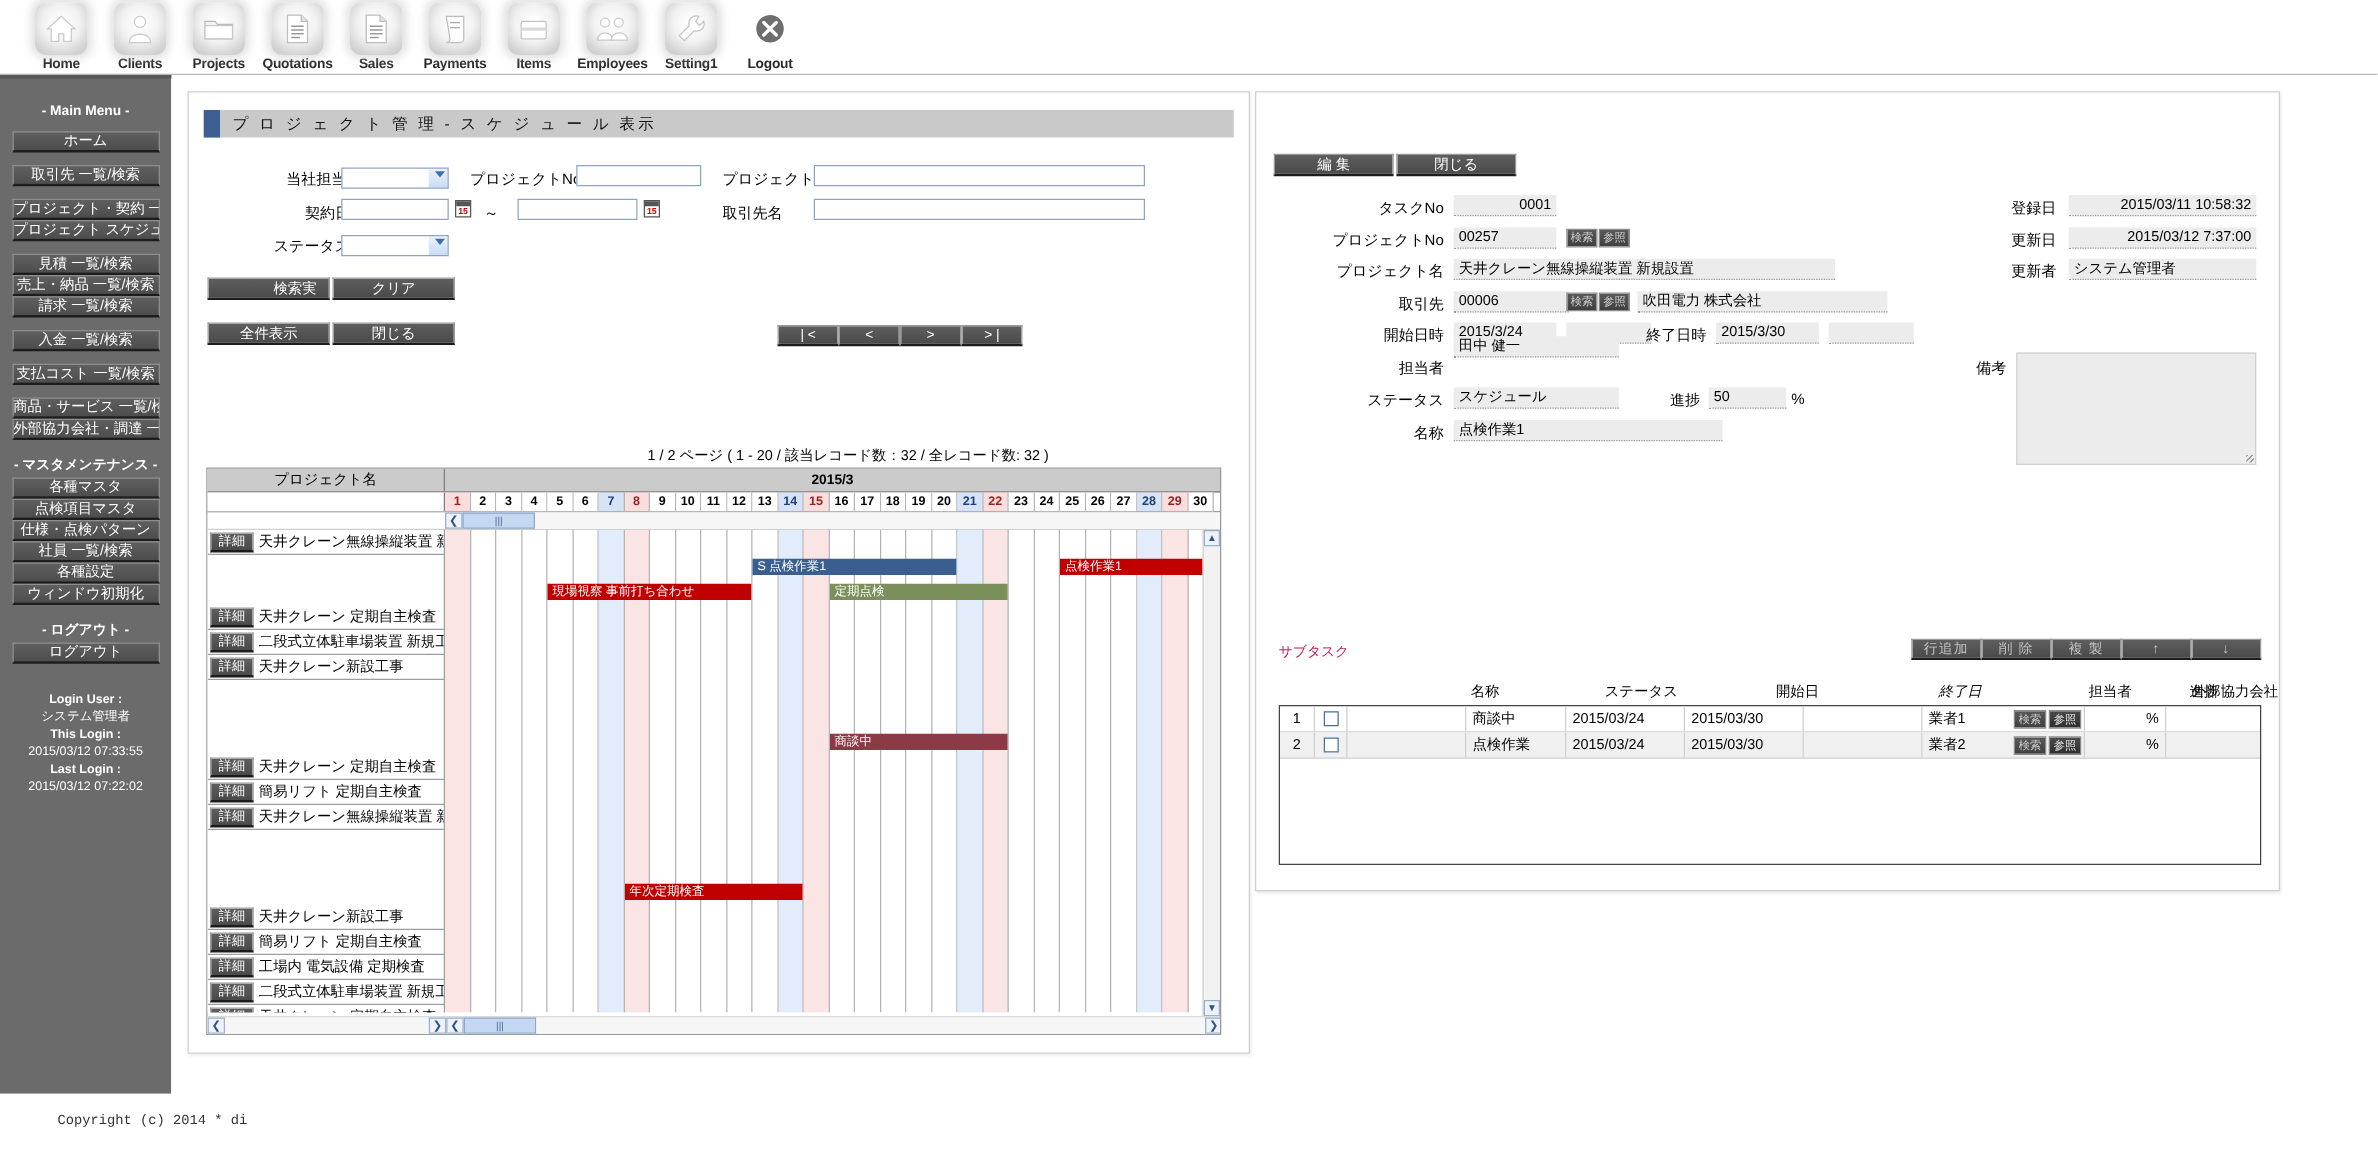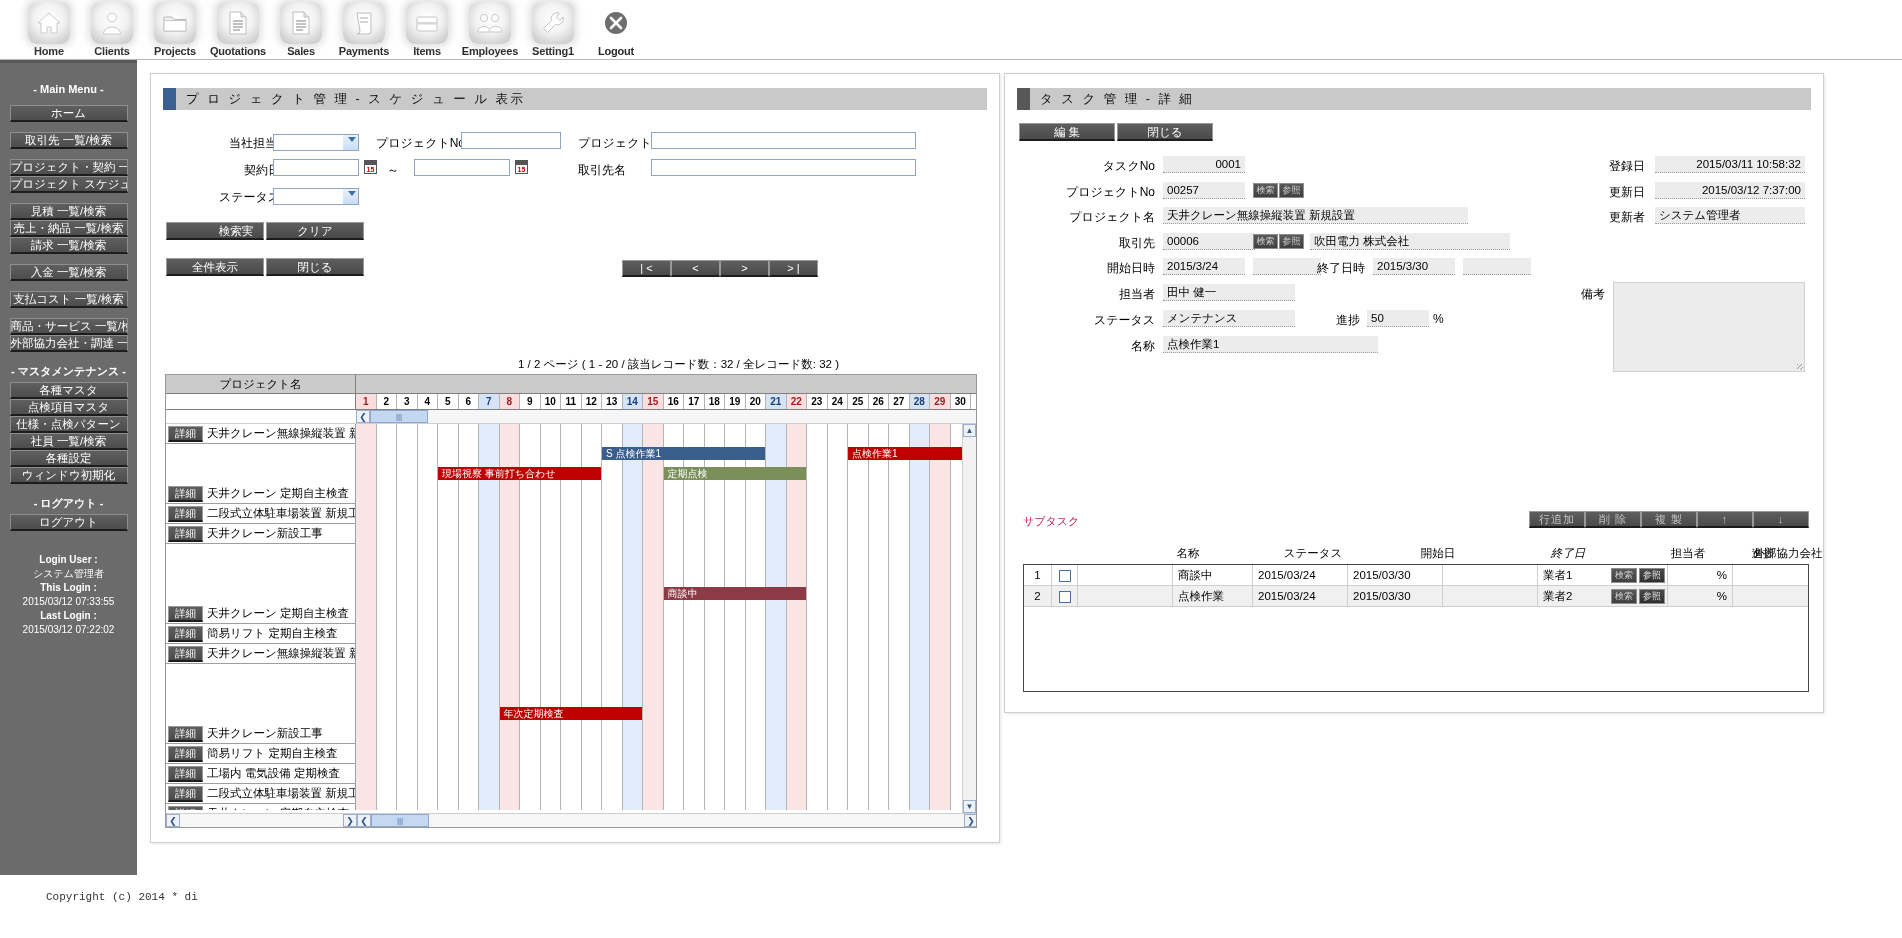--- a/index.html
+++ b/index.html
@@ -524,20 +524,21 @@
     <div class="gbtn" style="position:absolute;left:115px;top:184px;width:98px;">閉じる</div>
 
     <div style="position:absolute;left:471px;top:184px;">
       <span class="pg-btn">| &lt;</span><span class="pg-btn">&lt;</span><span class="pg-btn">&gt;</span><span class="pg-btn">&gt; |</span>
     </div>
     <div id="pginfo">1 / 2 ページ ( 1 - 20 / 該当レコード数：32 / 全レコード数: 32 )</div>
 
     <div id="gantt">
       <div id="gantt-head">
         <div id="gh-name">プロジェクト名</div>
+        <div id="gh-month">2015/3</div>
       </div>
       <div id="gantt-days">
         <div id="gd-spacer"></div>
         <div id="gd-cells" style="display:flex;">
             <div class="daycell sun">1</div>
             <div class="daycell">2</div>
             <div class="daycell">3</div>
             <div class="daycell">4</div>
             <div class="daycell">5</div>
             <div class="daycell">6</div>
@@ -723,24 +724,20 @@
         <div class="sb-arrow">❯</div>
         <div class="sb-arrow">❮</div>
         <div class="sb-thumb">|||</div>
         <div class="sb-track"></div>
         <div class="sb-arrow">❯</div>
       </div>
     </div>
   </div>
 
   <div id="rightwin">
-    <div class="panel-title">
-      <div class="tick"></div>
-      <div class="ttxt">タ ス ク 管 理 - 詳 細</div>
-    </div>
 
     <div class="gbtn" style="position:absolute;left:14px;top:49px;width:96px;">編 集</div>
     <div class="gbtn" style="position:absolute;left:112px;top:49px;width:96px;">閉じる</div>
 
     <div class="rlabel" style="left:0;top:84px;width:150px;">タスクNo</div>
     <div class="rfield num" style="left:158px;top:82px;width:82px;">0001</div>
 
     <div class="rlabel" style="left:0;top:110px;width:150px;">プロジェクトNo</div>
     <div class="rfield" style="left:158px;top:108px;width:82px;">00257</div>
     <div class="sbtn" style="left:248px;top:109px;">検索</div>
@@ -756,24 +753,24 @@
     <div class="rfield" style="left:305px;top:159px;width:200px;">吹田電力 株式会社</div>
 
     <div class="rlabel" style="left:0;top:186px;width:150px;">開始日時</div>
     <div class="rfield" style="left:158px;top:184px;width:82px;">2015/3/24</div>
     <div class="rfield" style="left:248px;top:184px;width:68px;"></div>
     <div class="rlabel" style="left:250px;top:186px;width:110px;">終了日時</div>
     <div class="rfield" style="left:368px;top:184px;width:82px;">2015/3/30</div>
     <div class="rfield" style="left:458px;top:184px;width:68px;"></div>
 
     <div class="rlabel" style="left:0;top:212px;width:150px;">担当者</div>
-    <div class="rfield" style="left:158px;top:210px;width:132px;">田中 健一</div>
+    <div class="rfield" style="left:158px;top:195px;width:132px;">田中 健一</div>
 
     <div class="rlabel" style="left:0;top:238px;width:150px;">ステータス</div>
-    <div class="rfield" style="left:158px;top:236px;width:132px;">メンテナンス</div>
+    <div class="rfield" style="left:158px;top:236px;width:132px;">スケジュール</div>
     <div class="rlabel" style="left:255px;top:238px;width:100px;">進捗</div>
     <div class="rfield" style="left:362px;top:236px;width:62px;">50</div>
     <div class="rlabel" style="left:428px;top:238px;width:20px;text-align:left;">%</div>
 
     <div class="rlabel" style="left:0;top:264px;width:150px;">名称</div>
     <div class="rfield" style="left:158px;top:262px;width:215px;">点検作業1</div>
 
     <div class="rlabel" style="left:520px;top:84px;width:120px;">登録日</div>
     <div class="rfield num" style="left:650px;top:82px;width:150px;">2015/03/11 10:58:32</div>
 

